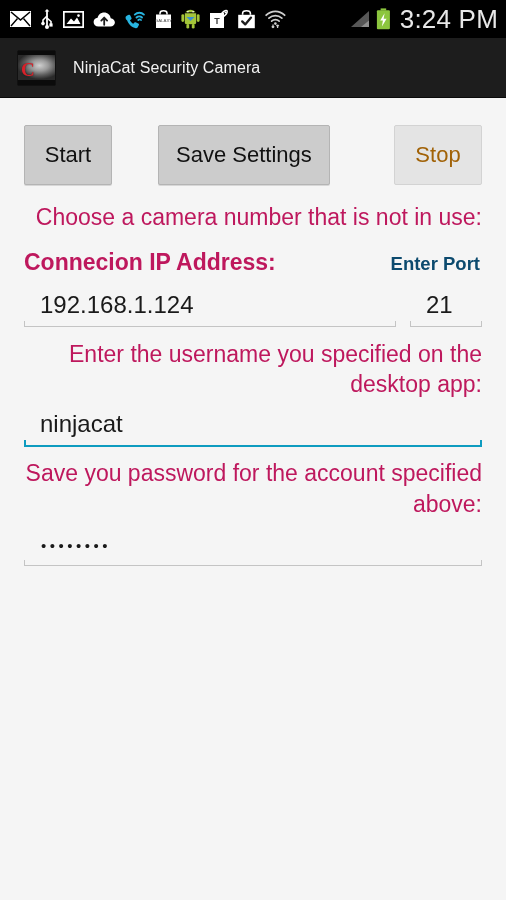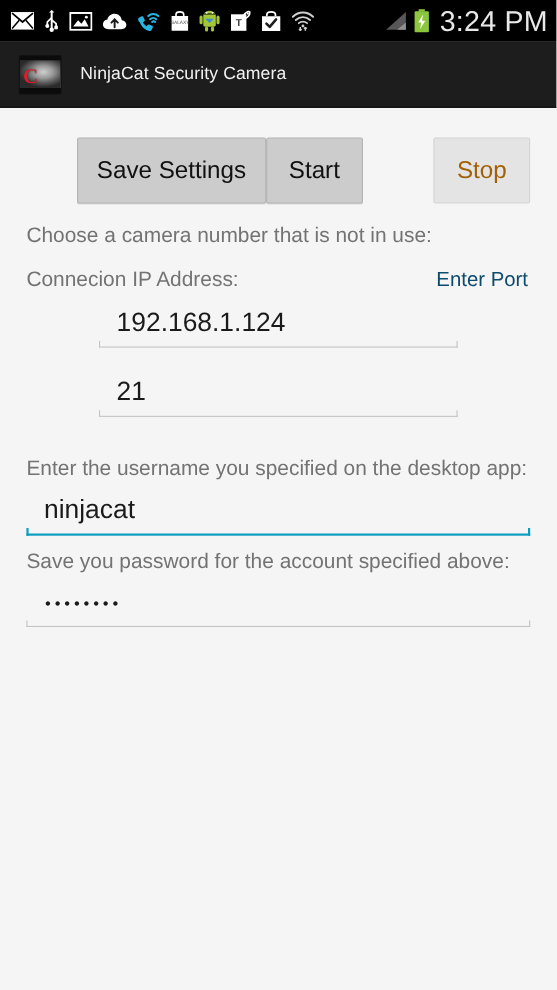--- a/index.html
+++ b/index.html
@@ -126,25 +126,26 @@
     margin-left: auto;
     background: #e4e4e4;
     border-color: #d3d3d3;
     color: #a16207;
     min-width: 88px;
     box-shadow: none;
     cursor: default;
   }
 
   .field-label {
-    font-size: 19px;
-    color: #737373;
+    font-size: 23px;
+    color: #be185d;
     line-height: 1.32;
     margin-top: 13px;
     margin-bottom: 2px;
+    text-align: right;
   }
   .field-label.tight { margin-top: 10px; }
 
   
   .spinner {
     position: relative;
     margin: 4px 0 0 0;
     height: 44px;
     border-bottom: 1px solid #c2c2c2;
     cursor: pointer;
@@ -209,31 +210,31 @@
   }
   .edit.focused .underline::before,
   .edit.focused .underline::after {
     background: #0e9cc0;
     height: 7px;
     width: 2px;
   }
 
   .row-ip {
     display: flex;
-    align-items: center;
+    align-items: flex-start;
     gap: 14px;
-    flex-direction: column;
   }
   .col-ip { flex: 1 1 auto; }
   .col-port { flex: 0 0 72px; }
 
   .row-ip-labels {
     display: flex;
     justify-content: space-between;
     align-items: baseline;
+    font-weight: bold;
   }
   .label-port {
     font-size: 18.5px;
     color: #0c4a6e;
     padding-right: 2px;
   }
 
   .edit.password input {
     font-size: 15px;
     letter-spacing: 3.5px;
@@ -364,22 +365,22 @@
   <div class="app-icon">
     <div class="photo"></div>
     <div class="redc">C</div>
   </div>
   <div class="app-title">NinjaCat Security Camera</div>
 </div>
 
 <div class="content">
 
   <div class="button-row">
+    <button class="btn btn-start">Start</button>
     <button class="btn btn-save">Save Settings</button>
-    <button class="btn btn-start">Start</button>
     <button class="btn btn-stop" disabled="">Stop</button>
   </div>
 
   <div class="field-label">Choose a camera number that is not in use:</div>
 
   <div class="row-ip-labels">
     <span class="field-label">Connecion IP Address:</span>
     <span class="label-port">Enter Port</span>
   </div>
 

